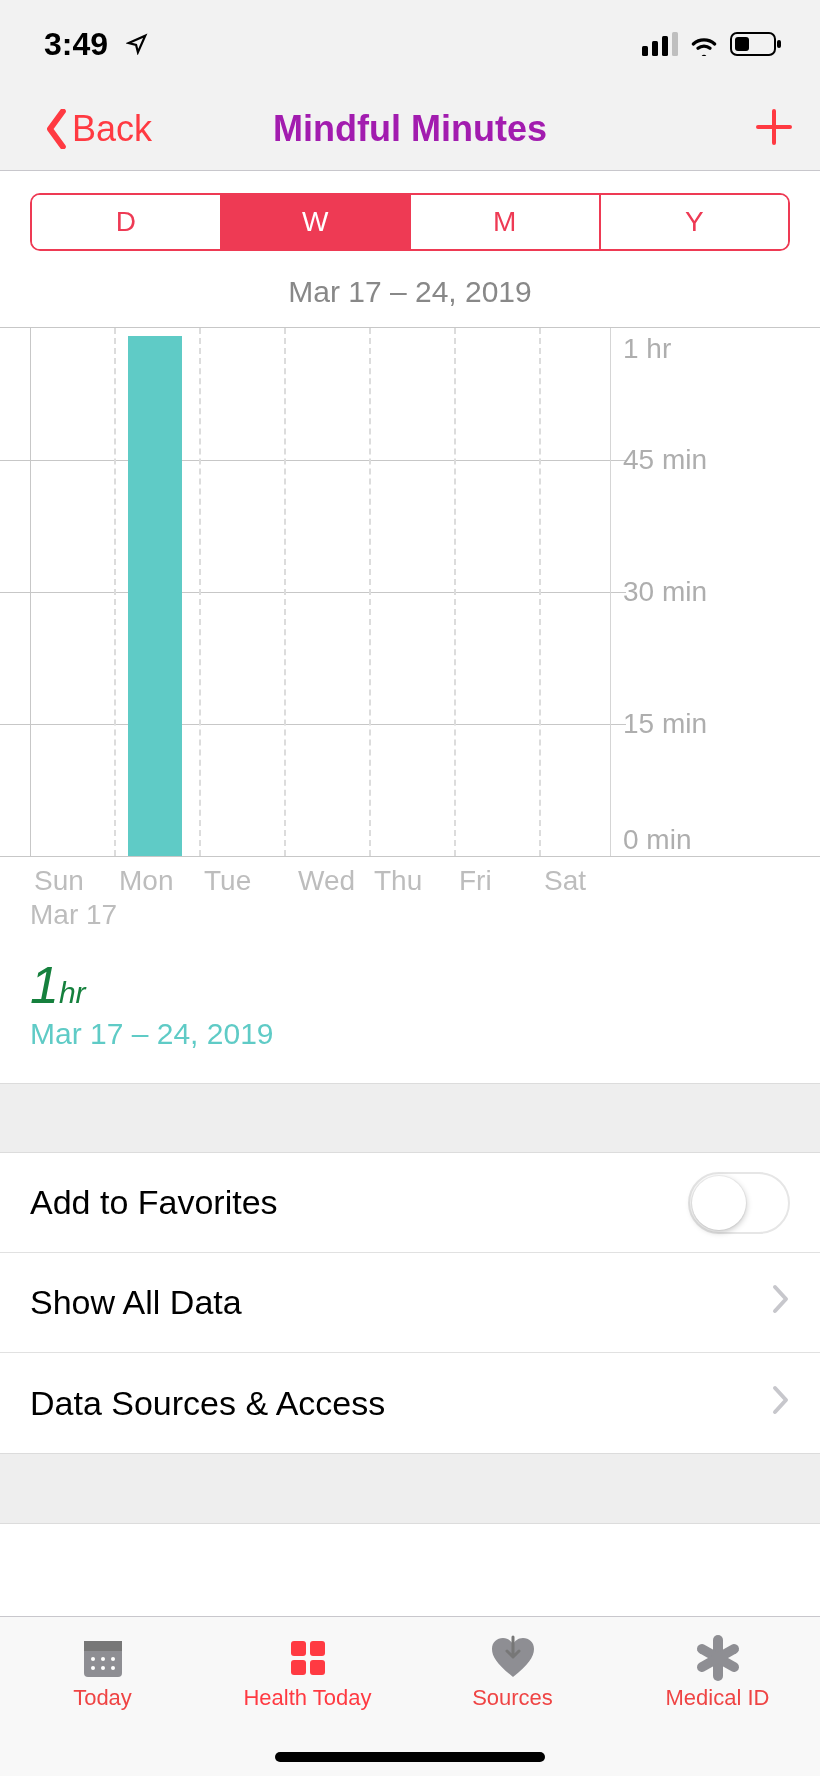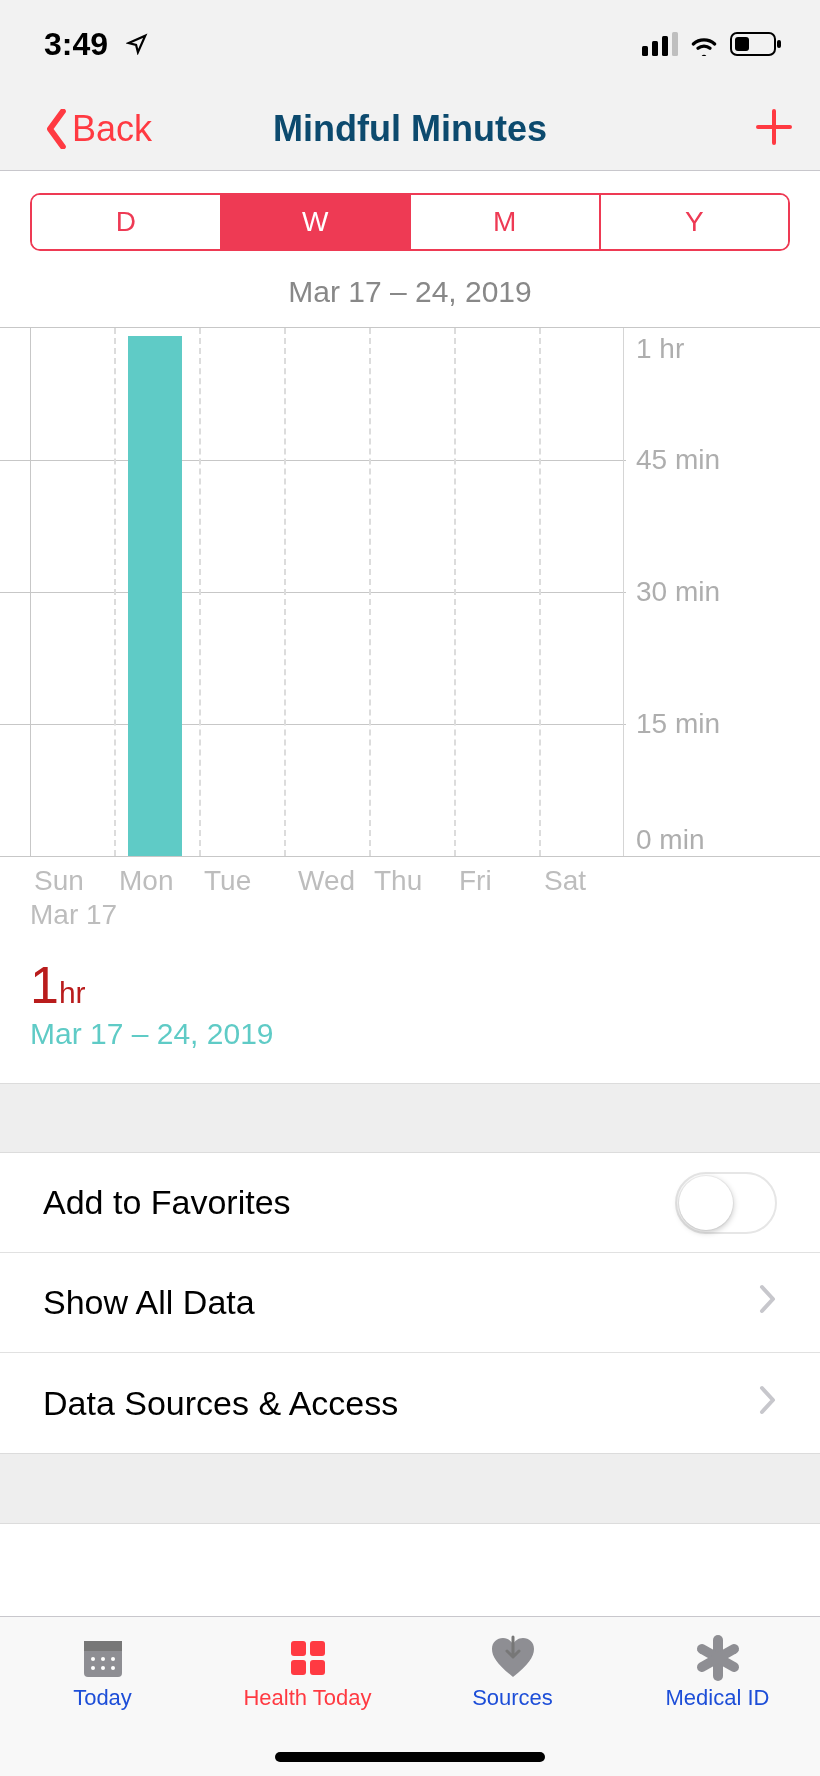--- a/index.html
+++ b/index.html
@@ -40,21 +40,21 @@
     font-size: 36px;
     padding-left: 18px;
   }
   .nav-back svg { margin-right: 0px; }
   .nav-title {
     position: absolute;
     left: 0; right: 0;
     text-align: center;
     font-size: 36px;
     font-weight: 600;
-    color: #0c4a6e;
+    color: #a21caf;
     pointer-events: none;
   }
   .nav-add {
     position: absolute;
     right: 26px;
     color: #ff3a42;
   }
   
   .content { background: #fff; }
   
@@ -97,21 +97,21 @@
     border-top: 1px solid #c7c7c7;
     border-bottom: 1px solid #c7c7c7;
   }
   .chart-plot {
     position: absolute;
     left: 0; top: 0; bottom: 0;
     right: 194px;
   }
   .chart-yaxis {
     position: absolute;
-    right: 3px; top: 0; bottom: 0;
+    right: 16px; top: 0; bottom: 0;
     width: 194px;
     border-left: 1px solid #d5d5d5;
   }
   .chart-yaxis .ylabel {
     position: absolute;
     left: 12px;
     font-size: 28px;
     color: #aeaeae;
     transform: translateY(-50%);
   }
@@ -144,38 +144,39 @@
     position: absolute;
     top: 8px;
     font-size: 28px;
     color: #bdbdbd;
     white-space: nowrap;
   }
   .summary {
     padding: 0 30px 32px 30px;
   }
   .summary-value {
-    color: #b91c1c;
+    color: #15803d;
     font-size: 30px;
+    font-style: italic;
   }
   .summary-value .big { font-size: 52px; font-weight: 400; }
   .summary-range {
     color: #5fcbc6;
     font-size: 30px;
     margin-top: 2px;
   }
   
   .spacer { height: 70px; background: #eeeeee; border-top:1px solid #dcdcdc; border-bottom:1px solid #dcdcdc;}
   .spacer2 { height: 70px; background: #eeeeee; border-top:1px solid #dcdcdc;}
   .list { background: #fff; }
   .list .row {
     display: flex;
     align-items: center;
     justify-content: space-between;
-    padding: 0 43px;
+    padding: 0 30px;
     height: 100px;
     border-bottom: 1px solid #e1e1e1;
     font-size: 34px;
     color: #000;
   }
   .list .row:last-child { border-bottom: none; }
   .toggle {
     width: 102px; height: 62px;
     border-radius: 31px;
     background: #fff;
@@ -200,21 +201,21 @@
     border-top: 1px solid #c8c7cc;
     display: flex;
   }
   .tab-bar .tab {
     flex: 1;
     display: flex;
     flex-direction: column;
     align-items: center;
     justify-content: flex-start;
     padding-top: 14px;
-    color: #1d4ed8;
+    color: #ef4444;
     font-size: 22px;
   }
   .tab-bar .tab.active { color: #ff3a42; }
   .tab-bar .tab .ticon { height: 54px; display:flex; align-items:center; justify-content:center;}
   
   .home-indicator {
     position: absolute;
     bottom: 14px;
     left: 50%;
     transform: translateX(-50%);

